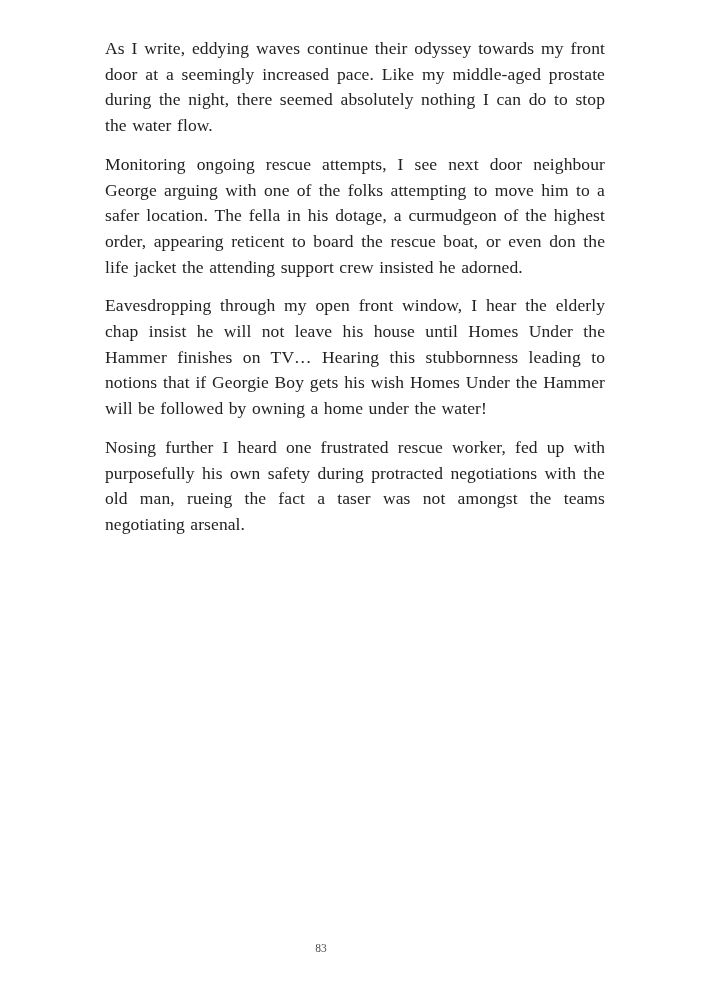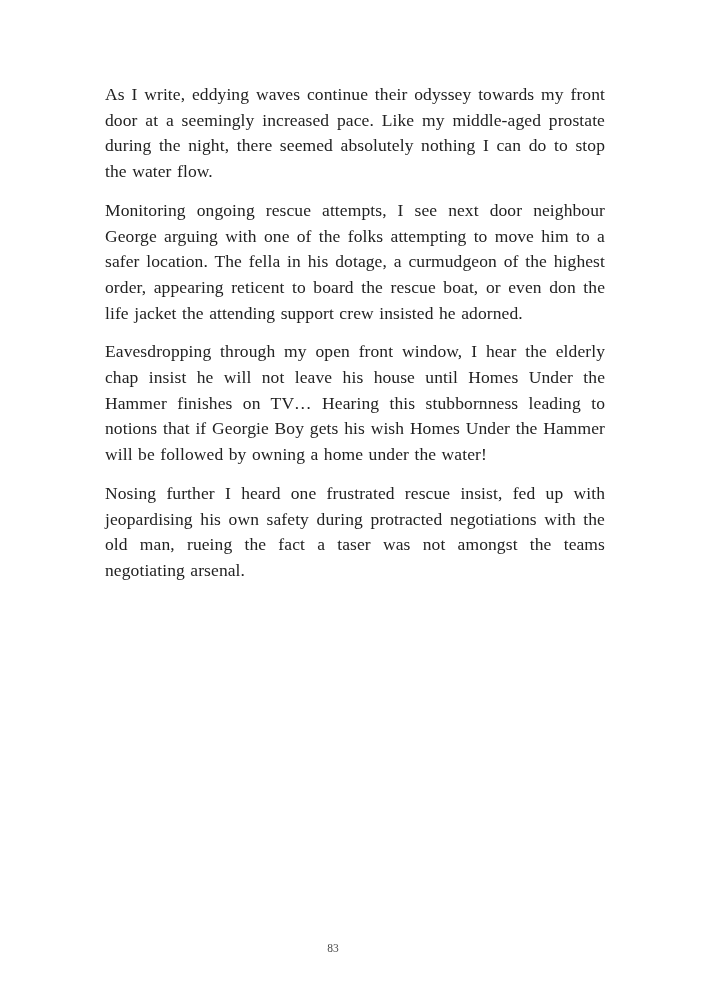--- a/index.html
+++ b/index.html
@@ -12,47 +12,47 @@
       height: 992px;
       position: relative;
       font-family: "Liberation Serif", serif;
       color: #1e1e1e;
       overflow: hidden;
     }
     .page {
       box-sizing: border-box;
       width: 709px;
       height: 992px;
-      padding: 82px 104px 60px 105px;
+      padding: 36px 104px 60px 105px;
       position: relative;
       background: #ffffff;
     }
     .content p {
       margin: 0 0 13px 0;
       font-size: 17.5px;
       line-height: 25.7px;
       text-align: justify;
       letter-spacing: 0.1px;
       word-spacing: 1px;
       color: #222222;
     }
     .page-number {
       position: absolute;
       bottom: 38px;
-      left: 16px;
+      left: 4px;
       width: 634px;
       text-align: center;
       font-size: 11.5px;
       color: #4a4a4a;
     }
   </style>
 </head>
 <body>
 
 <div class="page">
   <div class="content">
     <p>As I write, eddying waves continue their odyssey towards my front door at a seemingly increased pace. Like my middle-aged prostate during the night, there seemed absolutely nothing I can do to stop the water flow.</p>
     <p>Monitoring ongoing rescue attempts, I see next door neighbour George arguing with one of the folks attempting to move him to a safer location. The fella in his dotage, a curmudgeon of the highest order, appearing reticent to board the rescue boat, or even don the life jacket the attending support crew insisted he adorned.</p>
     <p>Eavesdropping through my open front window, I hear the elderly chap insist he will not leave his house until Homes Under the Hammer finishes on TV… Hearing this stubbornness leading to notions that if Georgie Boy gets his wish Homes Under the Hammer will be followed by owning a home under the water!</p>
-    <p>Nosing further I heard one frustrated rescue insist, fed up with jeopardising his own safety during protracted negotiations with the old man, rueing the fact a taser was not amongst the teams negotiating arsenal.</p>
+    <p>Nosing further I heard one frustrated rescue worker, fed up with purposefully his own safety during protracted negotiations with the old man, rueing the fact a taser was not amongst the teams negotiating arsenal.</p>
   </div>
   <div class="page-number">83</div>
 </div>
 
 </body></html>

